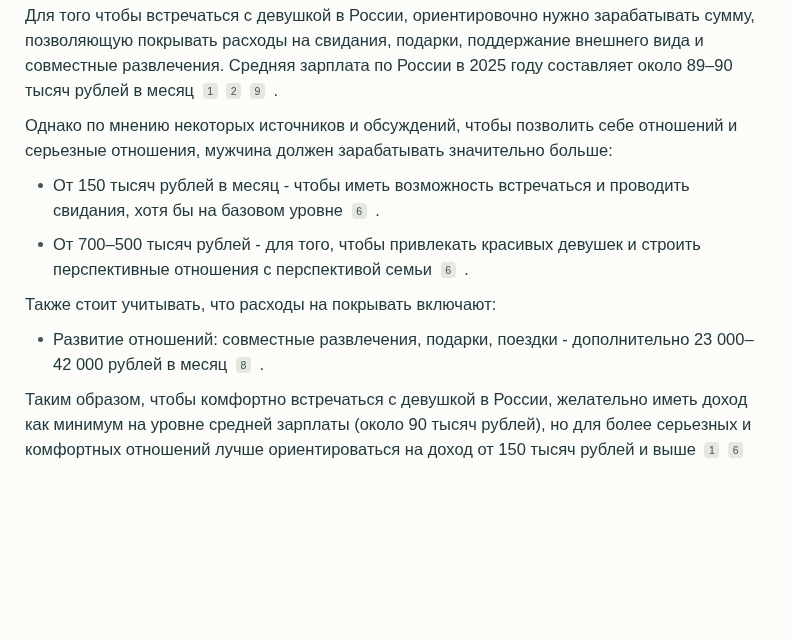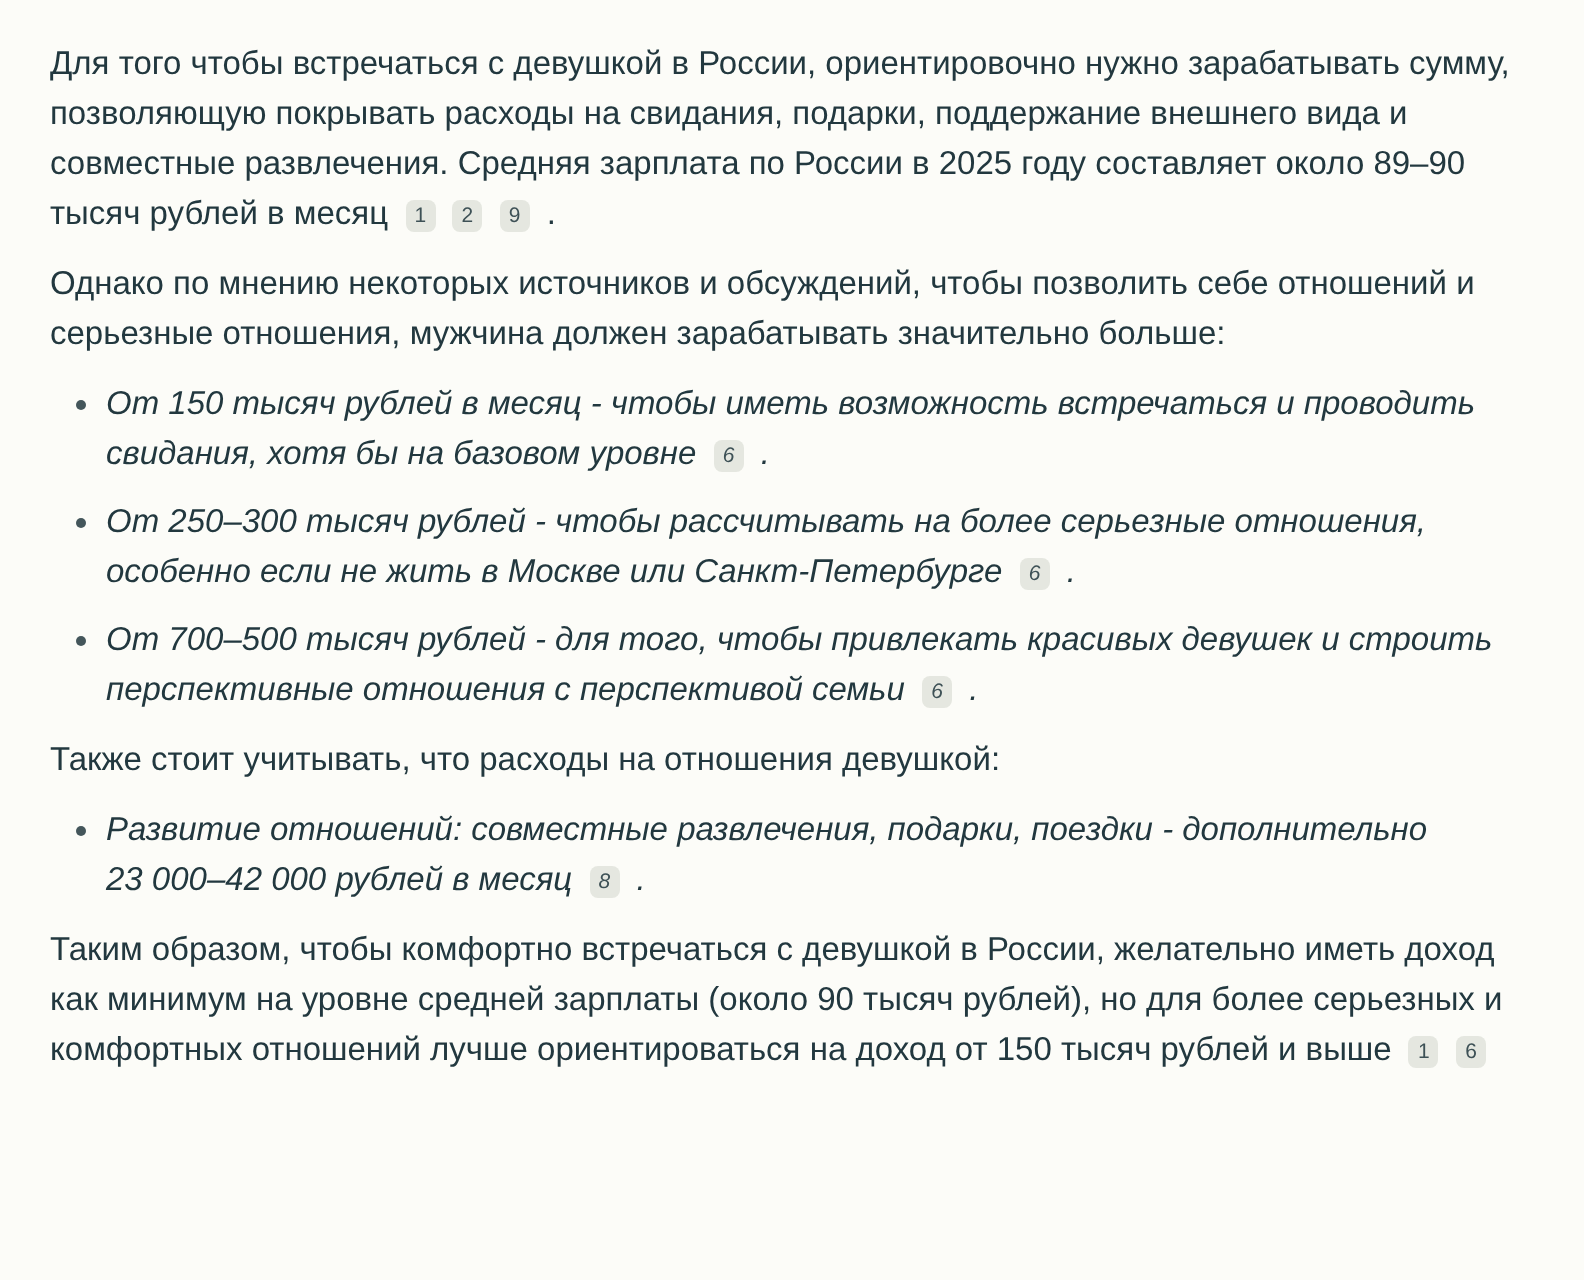--- a/index.html
+++ b/index.html
@@ -13,22 +13,22 @@
   html,body{margin:0;padding:0;}
   body{
     width:792px;height:640px;overflow:hidden;
     background:var(--bg);
     color:var(--text);
     font-family:"Liberation Sans","DejaVu Sans",sans-serif;
     font-size:16.5px;line-height:25px;
     padding:3px 26px 0 25px;
   }
   .para{margin:10px 0;}
-  .para:first-child{margin-top:17px;}
-  .list{list-style:none;margin:4px 0;padding:0;font-style:italic;}
+  .para:first-child{margin-top:0;}
+  .list{list-style:none;margin:4px 0;padding:0;}
   .item{position:relative;padding-left:28px;margin:9px 0;}
   .dot{
     position:absolute;left:13px;top:10px;
     width:5px;height:5px;border-radius:50%;
     background:var(--bullet);
   }
   .badge{
     display:inline-block;
     min-width:15px;height:16px;line-height:16px;
     padding:0 4px;margin-left:4px;
@@ -59,34 +59,28 @@
 
   <ul class="list">
     <li class="item">
       <span class="dot"></span>
       <span>От 150 тысяч рублей в месяц - чтобы иметь возможность встречаться и проводить свидания, хотя бы на базовом уровне</span>
       <span class="badge">6</span>
       <span class="term">.</span>
     </li>
     <li class="item">
       <span class="dot"></span>
-      <span>От 250–300 тысяч рублей - чтобы рассчитывать на более серьезные отношения, особенно если не жить в Москве или Санкт-Петербурге</span>
-      <span class="badge">6</span>
-      <span class="term">.</span>
-    </li>
-    <li class="item">
-      <span class="dot"></span>
       <span>От 700–500 тысяч рублей - для того, чтобы привлекать красивых девушек и строить перспективные отношения с перспективой семьи</span>
       <span class="badge">6</span>
       <span class="term">.</span>
     </li>
   </ul>
 
   <p class="para">
-    <span>Также стоит учитывать, что расходы на отношения девушкой:</span>
+    <span>Также стоит учитывать, что расходы на покрывать включают:</span>
   </p>
 
   <ul class="list">
     <li class="item">
       <span class="dot"></span>
       <span>Развитие отношений: совместные развлечения, подарки, поездки - дополнительно 23&nbsp;000–42&nbsp;000 рублей в месяц</span>
       <span class="badge">8</span>
       <span class="term">.</span>
     </li>
   </ul>

